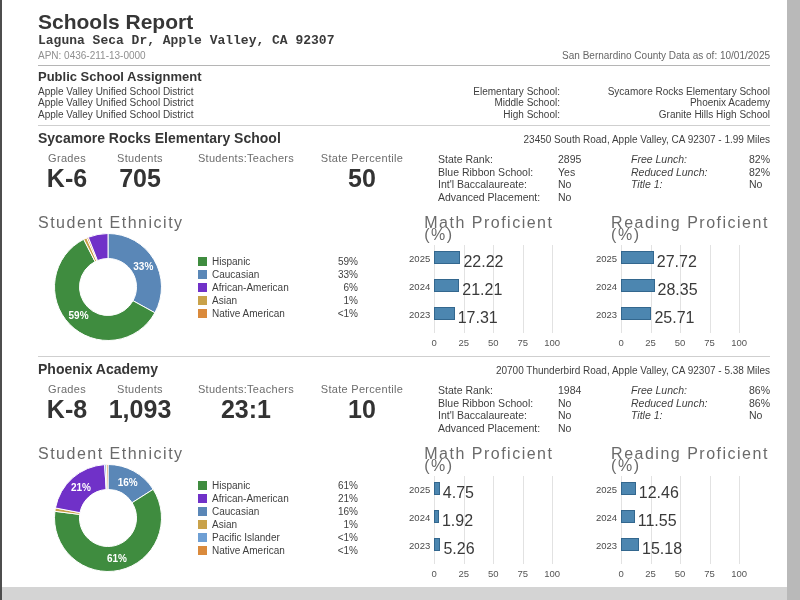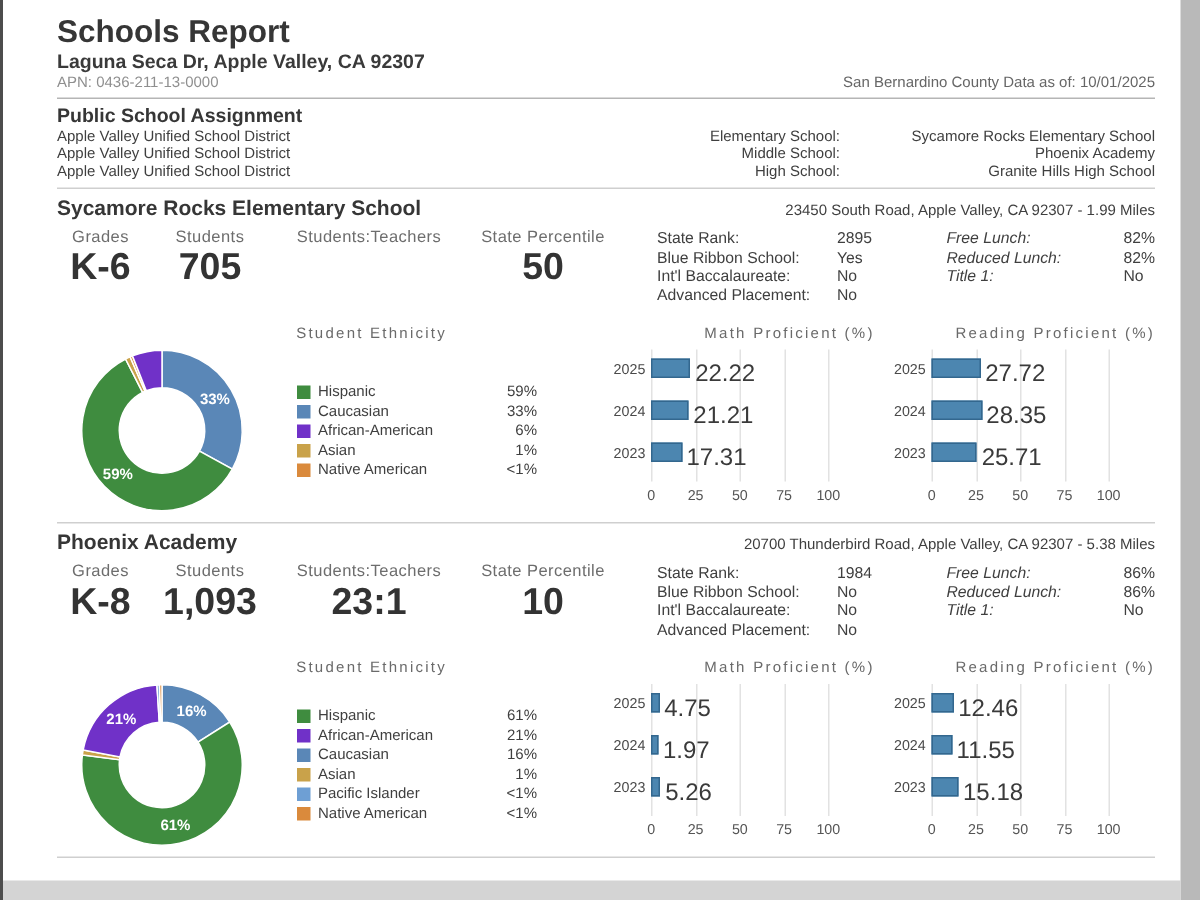--- a/index.html
+++ b/index.html
@@ -6,21 +6,21 @@
   html,body { margin:0; padding:0; }
   body { font-family:"Liberation Sans", sans-serif; background:#e9e9e9; }
   .page { position:relative; width:800px; height:600px; background:#fff; overflow:hidden; }
   .left-edge { position:absolute; left:0; top:0; bottom:0; width:2px; background:#4d4d4d; }
   .right-edge { position:absolute; right:0; top:0; bottom:0; width:13px; background:#b9b9b9; }
   .bottom-edge { position:absolute; left:2px; bottom:0; height:13px; right:13px; background:#d4d4d4; }
   .content { position:absolute; left:38px; right:30px; top:0; }
 
   .hdr { padding-top:10px; }
   .h-title { margin:0; font-size:21px; line-height:23px; font-weight:bold; color:#363636; }
-  .h-addr { font-size:13px; line-height:16px; font-weight:bold; color:#3a3a3a; }
+  .h-addr { font-size:13px; line-height:16px; font-weight:bold; color:#3a3a3a;font-family:Liberation Mono, monospace; }
   .meta-row { display:flex; justify-content:space-between; align-items:flex-end; margin-top:1px; }
   .apn { font-size:10px; color:#8f8f8f; }
   .asof { font-size:10px; color:#666; }
 
   hr.strong { border:0; border-top:1px solid #b5b5b5; margin:4px 0 3px; }
   hr.light  { border:0; border-top:1px solid #cfcfcf; margin:5px 0 4px; }
 
   .sec-h2 { margin:0 0 2px; font-size:13px; line-height:15px; font-weight:bold; color:#363636; }
   .arow { display:flex; font-size:10px; line-height:11.4px; color:#3f3f3f; }
   .arow .district { flex:1; }
@@ -37,21 +37,21 @@
   .stat.s3 { width:112px; margin-left:12px; } .stat.s4 { width:100px; margin-left:10px; }
   .stat-label { font-size:11px; color:#6d6d6d; letter-spacing:0.3px; }
   .stat-value { font-size:25px; line-height:27px; font-weight:bold; color:#333; margin-top:1px; }
 
   .details { display:flex; flex:1; margin-left:26px; justify-content:space-between; padding-top:1px; }
   .drow { display:flex; font-size:10.5px; line-height:12.5px; color:#3f3f3f; }
   .dcol1 .dl { width:120px; } .dcol2 .dl { width:118px;font-style:italic; }
   .dv { }
 
   .charts-row { display:flex; margin-top:14px; align-items:flex-start; }
-  .chart-title { font-size:10px; color:#6a6a6a; letter-spacing:1.5px; text-align:right; line-height:12px; }
+  .chart-title { font-size:16px; color:#6a6a6a; letter-spacing:1.5px; text-align:left; line-height:12px; }
   .donut-block { width:352px; }
   .donut-block .chart-title { width:260px; }
   .donut-flex { display:flex; align-items:center; margin-top:2px; }
   svg.donut { width:112px; height:112px; margin-left:14px; flex:none; }
   .legend { margin-left:34px; }
   .lrow { display:grid; grid-template-columns:14px 112px 34px; align-items:center; font-size:10px; line-height:13px; color:#3f3f3f; }
   .sw { width:9px; height:9px; display:inline-block; }
   .lp { text-align:right; }
 
   .bar-block { width:184px; }
@@ -368,21 +368,21 @@
               <div class="btick" style="left: 77px;">50</div>
               <div class="gl" style="left: 118.5px; background: rgb(226, 226, 226);"></div>
               <div class="btick" style="left: 106.5px;">75</div>
               <div class="gl" style="left: 148px; background: rgb(226, 226, 226);"></div>
               <div class="btick" style="left: 136px;">100</div>
               <div class="ylab" style="left: 0px; top: 8px;">2025</div>
               <div class="bar" style="left: 30px; top: 6px; width: 5.605px; height: 13px; background: rgb(76, 134, 176); border-color: rgb(51, 103, 142);"></div>
               <div class="bval" style="left: 38.605px; top: 7.5px;">4.75</div>
               <div class="ylab" style="left: 0px; top: 36px;">2024</div>
               <div class="bar" style="left: 30px; top: 34px; width: 4.7318px; height: 13px; background: rgb(76, 134, 176); border-color: rgb(51, 103, 142);"></div>
-              <div class="bval" style="left: 37.7318px; top: 35.5px;">1.97</div>
+              <div class="bval" style="left: 37.7318px; top: 35.5px;">1.92</div>
               <div class="ylab" style="left: 0px; top: 64px;">2023</div>
               <div class="bar" style="left: 30px; top: 62px; width: 6.2068px; height: 13px; background: rgb(76, 134, 176); border-color: rgb(51, 103, 142);"></div>
               <div class="bval" style="left: 39.2068px; top: 63.5px;">5.26</div>
             </div>
         </div>
         <div class="bar-block readb">
           <div class="chart-title">Reading Proficient (%)</div>
           <div class="bwrap">
               <div class="gl" style="left: 30px; background: rgb(226, 226, 226);"></div>
               <div class="btick" style="left: 18px;">0</div>

